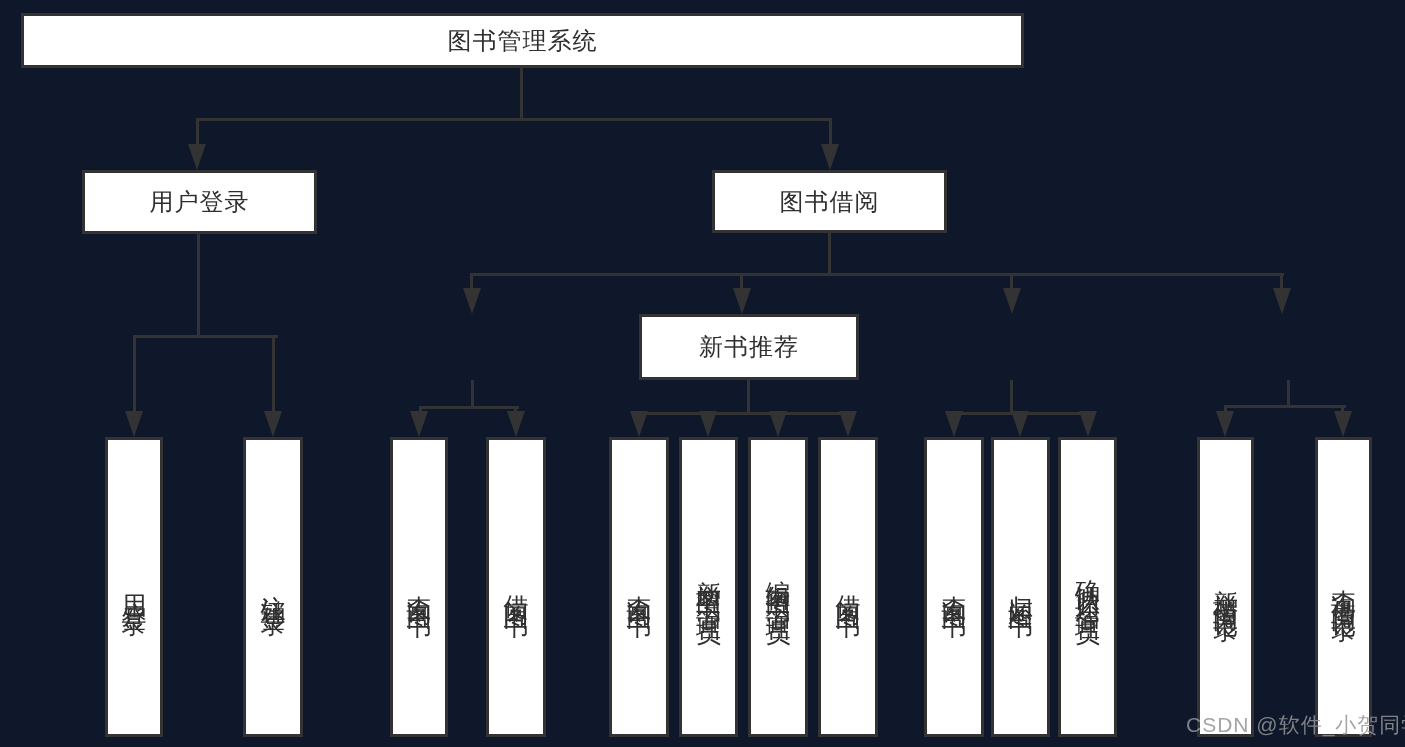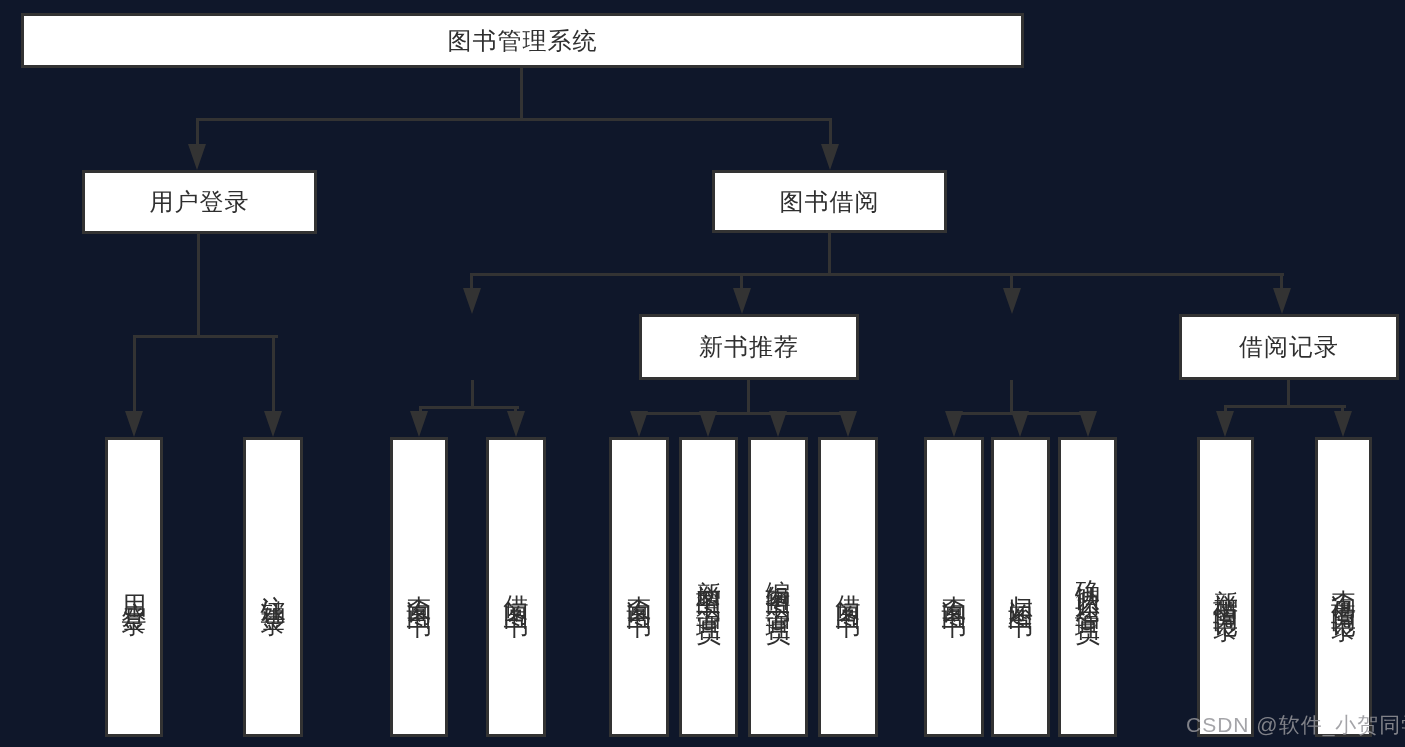--- a/index.html
+++ b/index.html
@@ -89,23 +89,20 @@
   <div class="box hbox" style="left:82px;top:170px;width:229px;height:58px">
     <span>用户登录</span>
   </div>
   <div class="box hbox" style="left:712px;top:170px;width:229px;height:57px">
     <span>图书借阅</span>
   </div>
 
   <div class="box hbox" style="left:639px;top:314px;width:214px;height:60px">
     <span>新书推荐</span>
   </div>
-  <div class="box hbox" style="left:1179px;top:314px;width:214px;height:60px">
-    <span>借阅记录</span>
-  </div>
 
   <div class="box" style="left:105px;top:437px;width:52px;height:294px">
     <span class="vtext">用户登录</span>
   </div>
   <div class="box" style="left:243px;top:437px;width:54px;height:294px">
     <span class="vtext">注销登录</span>
   </div>
 
   <div class="box" style="left:390px;top:437px;width:52px;height:294px">
     <span class="vtext">查询图书</span>

